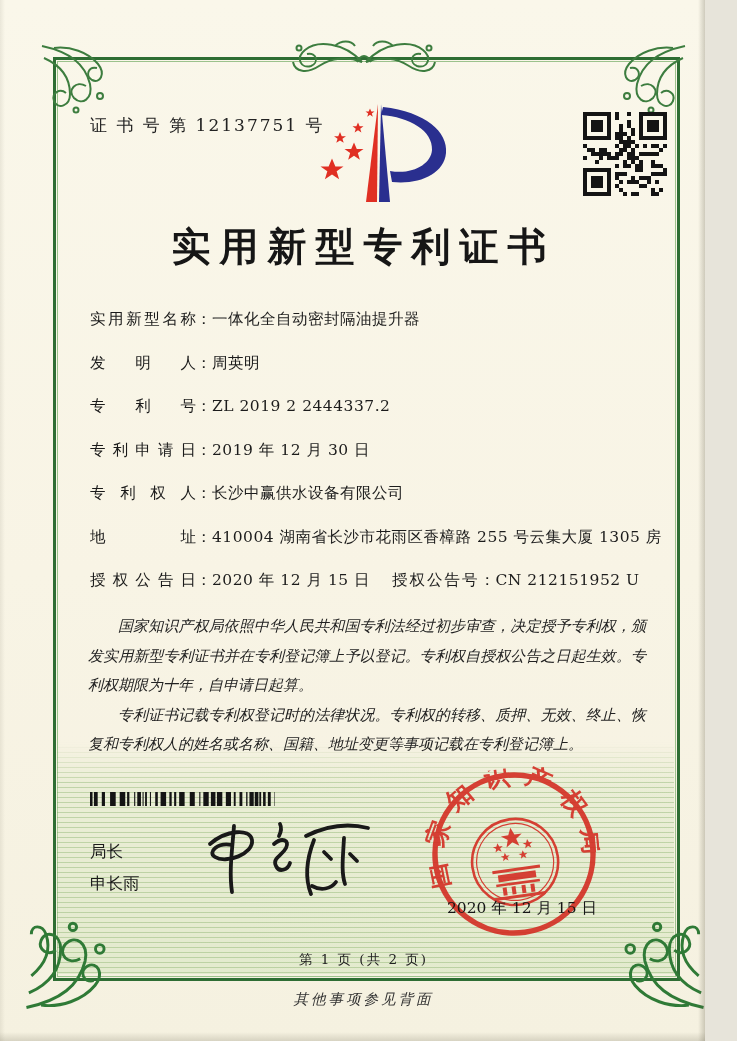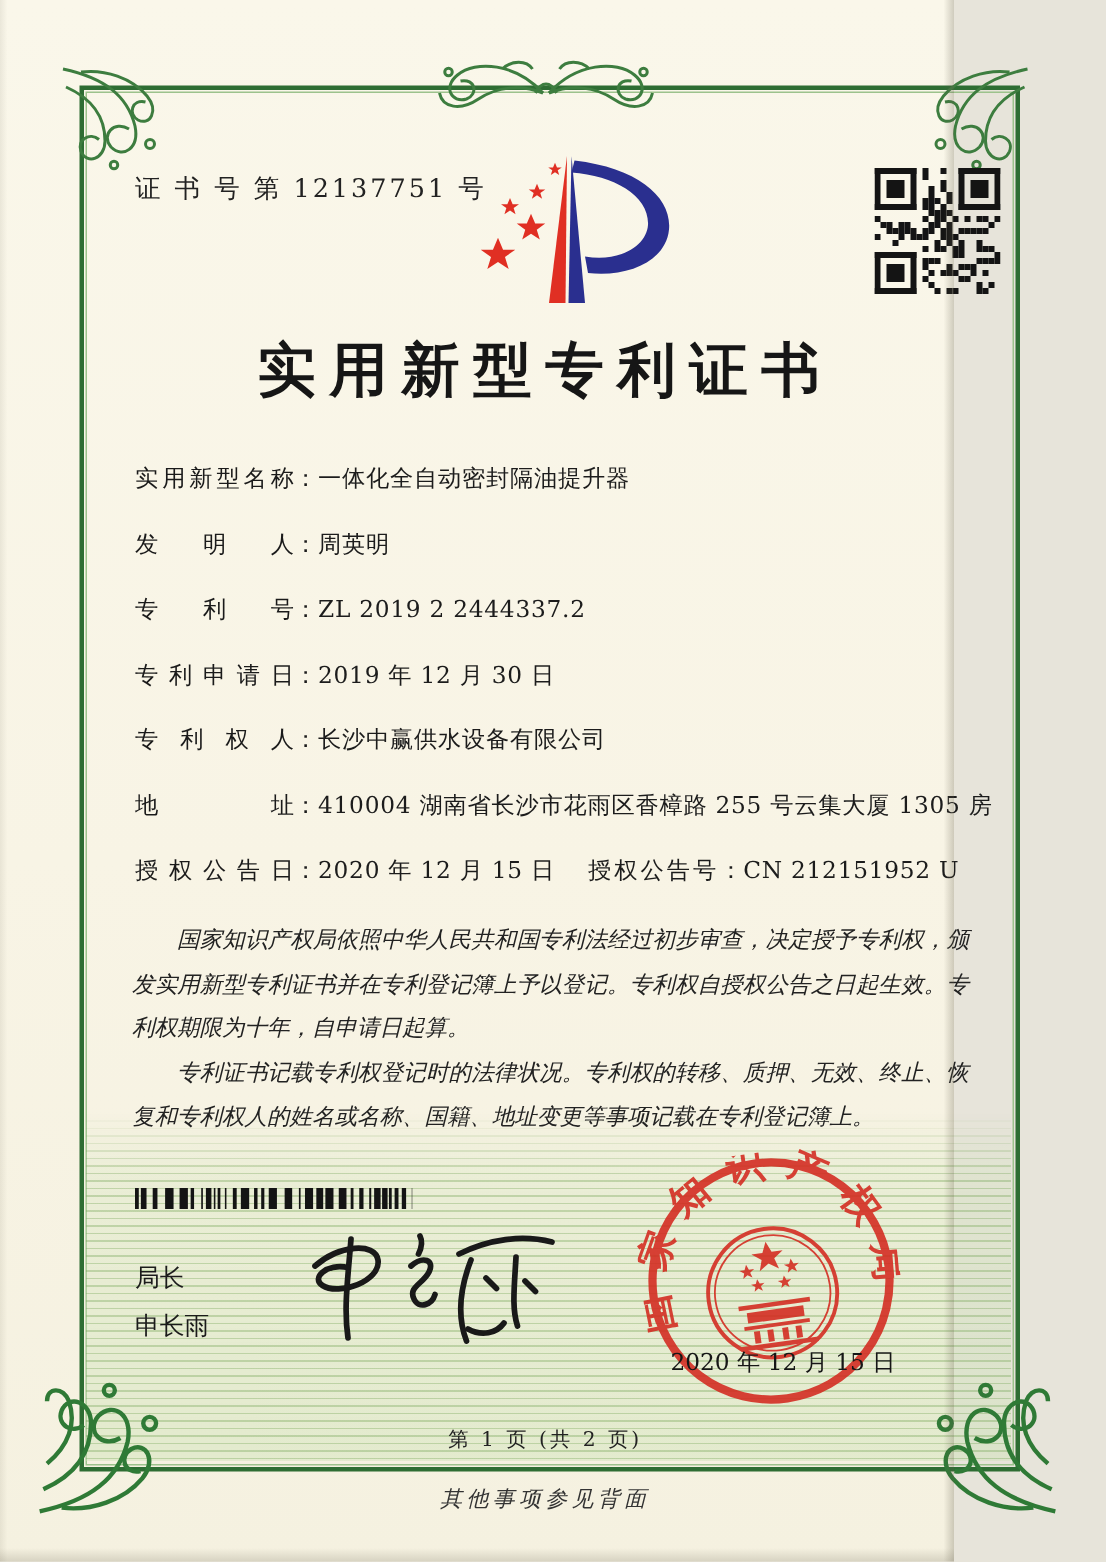--- a/index.html
+++ b/index.html
@@ -1,19 +1,19 @@
 <!DOCTYPE html>
 <html><head>
 <meta charset="utf-8">
 <style>
   html,body{margin:0;padding:0;}
   body{width:737px;height:1041px;overflow:hidden;background:#e7e4da;
        font-family:"DejaVu Serif","Liberation Serif",serif;color:#1c1c1c;}
-  .paper{position:absolute;inset:0;width:616px;height:1041px;
-         background:linear-gradient(180deg,#faf7ea 0%,#f8f4e5 55%,#f5f1e0 100%);padding-left:20px;}
+  .paper{position:absolute;inset:0;width:705px;height:1041px;
+         background:linear-gradient(180deg,#faf7ea 0%,#f8f4e5 55%,#f5f1e0 100%);}
   .paper::after{content:"";position:absolute;inset:0;pointer-events:none;
      background:linear-gradient(to left,rgba(95,90,72,.28),rgba(95,90,72,0) 7px),
                 linear-gradient(to top,rgba(95,90,72,.20),rgba(95,90,72,0) 9px),
                 linear-gradient(to right,rgba(95,90,72,.10),rgba(95,90,72,0) 5px);}
   .frame{position:absolute;left:53px;top:57px;width:621px;height:918px;
          border:3px solid #2e6d33;}
   .frame-inner{position:absolute;inset:1px;border:1px solid #9cc28c;}
   .guilloche{position:absolute;left:57px;top:742px;width:617px;height:232px;
      background:repeating-linear-gradient(180deg,rgba(122,168,92,.38) 0 1px,rgba(122,168,92,0) 1px 5px),
                 linear-gradient(180deg,rgba(205,226,183,.25),rgba(205,226,183,.45));

